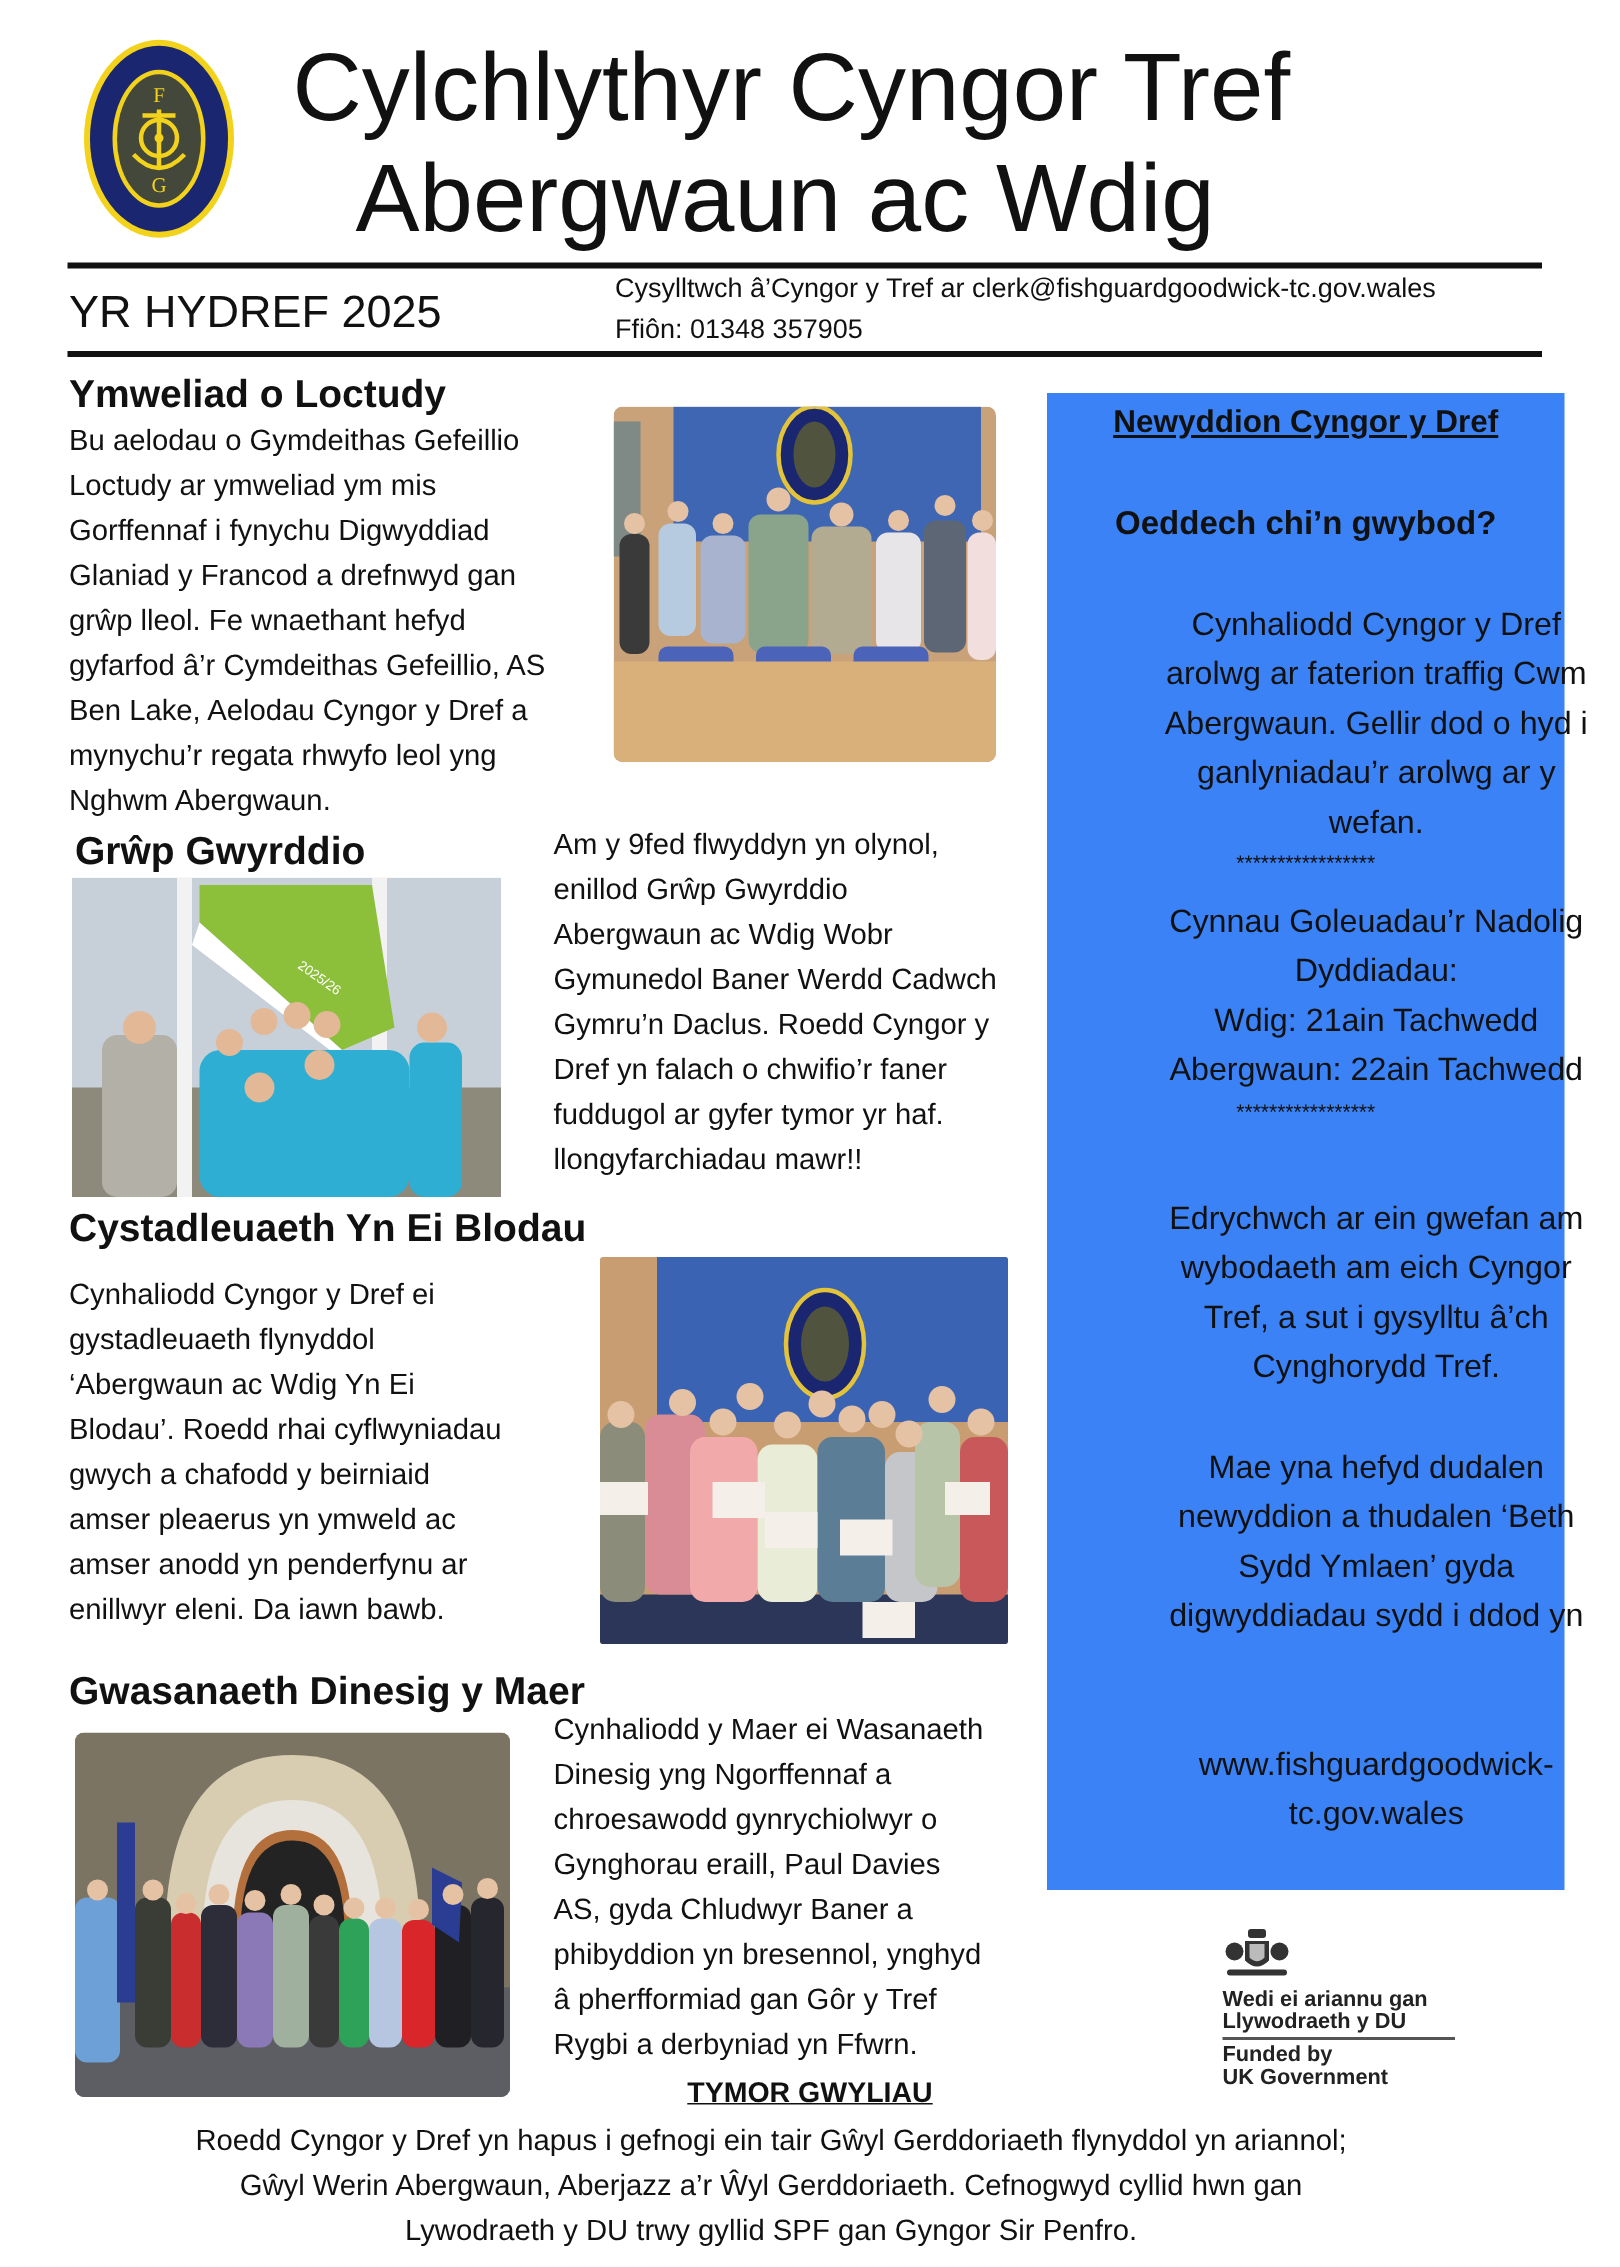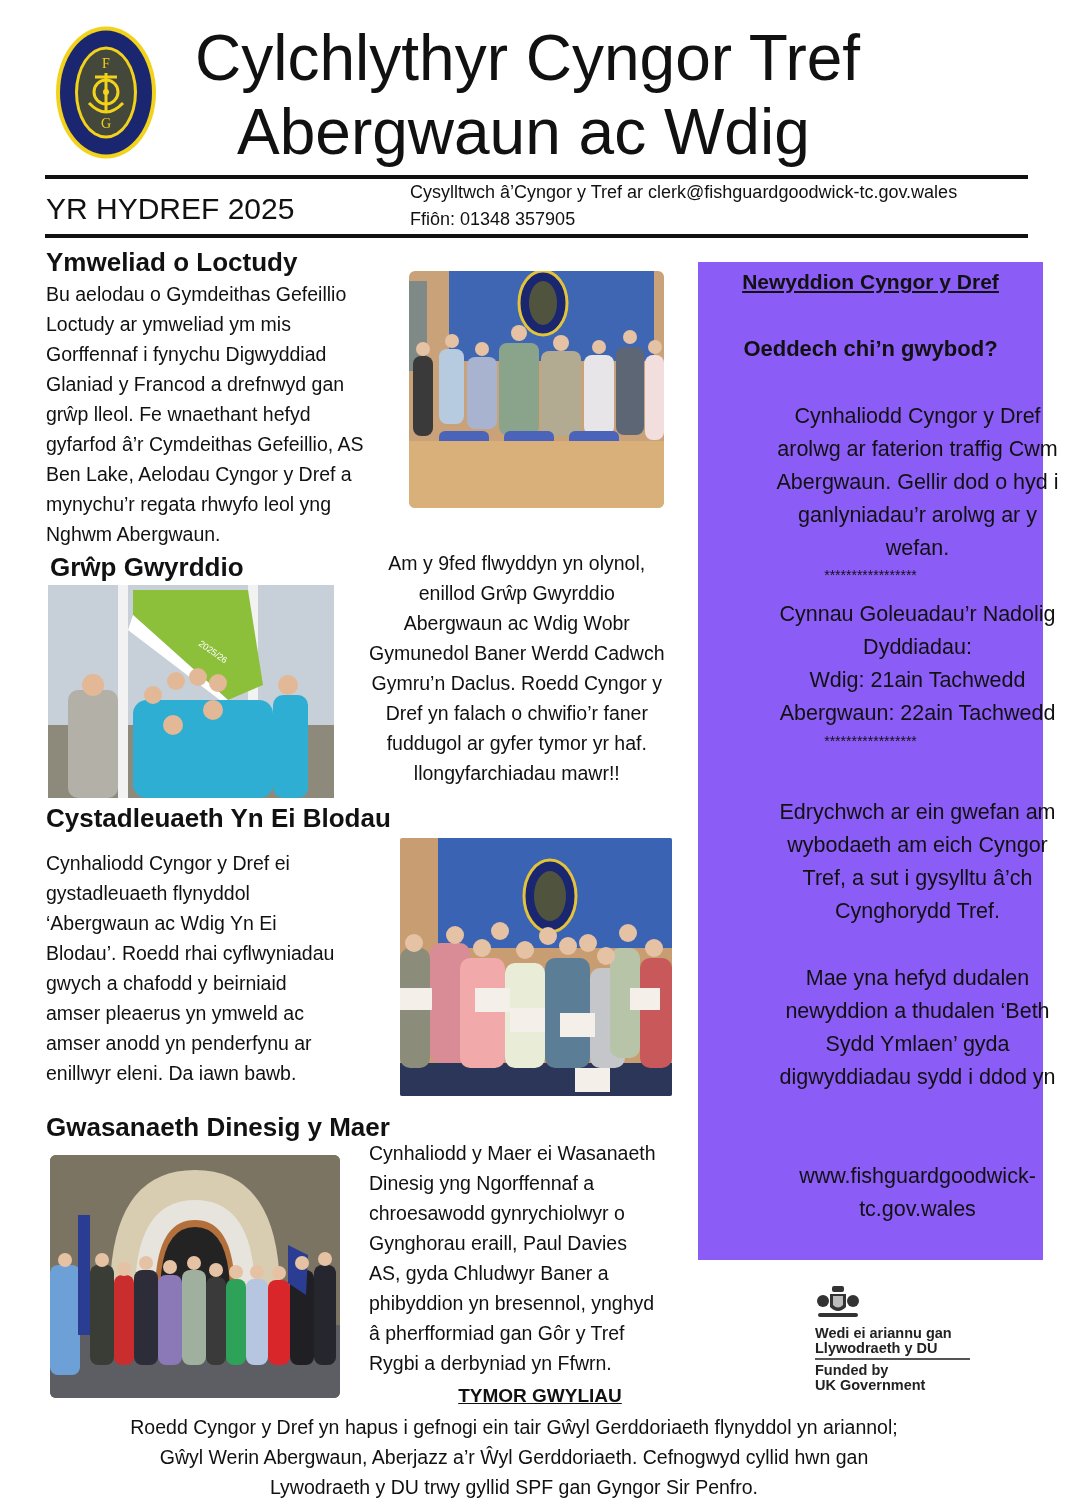--- a/index.html
+++ b/index.html
@@ -21,21 +21,21 @@
   
   .h { position:absolute; font-weight:bold; font-size:26px; line-height:30px; white-space:nowrap; }
   .p { position:absolute; font-size:19.5px; line-height:30px; }
   .p span { display:block; white-space:nowrap; }
 
   
   .photo { position:absolute; border-radius:6px; overflow:hidden; }
   .photo svg { display:block; width:100%; height:100%; }
 
   
-  #newsbox { left:698px; top:262px; width:345px; height:998px; background:#8b5cf6; }
+  #newsbox { left:698px; top:262px; width:345px; height:998px; background:#3b82f6; }
   #newsbox .t { position:absolute; left:0; width:345px; text-align:center; white-space:nowrap; }
   .nb-head { font-weight:bold; font-size:21px; text-decoration:underline; }
   .nb-sub { font-weight:bold; font-size:22px; }
   .nb-body { font-size:21.5px; line-height:33px;margin-left:47px; }
   .nb-stars { font-size:14px; letter-spacing:0px; }
 
   
   #govlogo { left:815px; top:1285px; width:175px; height:110px; }
   .gov-t { position:absolute; font-size:14.5px; line-height:15px; white-space:nowrap; font-weight:bold; color:#222; }
 
@@ -135,21 +135,21 @@
         <circle cx="128" cy="96" r="9" fill="#e2b896"></circle>
       <circle cx="150" cy="92" r="9" fill="#e2b896"></circle>
         <circle cx="170" cy="98" r="9" fill="#e2b896"></circle>
       <circle cx="125" cy="140" r="10" fill="#e2b896"></circle>
         <circle cx="165" cy="125" r="10" fill="#e2b896"></circle>
       <rect x="225" y="110" width="35" height="103" rx="10" fill="#2eaed3"></rect>
       <circle cx="240" cy="100" r="10" fill="#e2b896"></circle>
     </g>
   </svg>
 </div>
-<div class="p" style="left:369px; top:548px;text-align:center;">
+<div class="p" style="left:369px; top:548px;">
   <span>Am y 9fed flwyddyn yn olynol,</span>
   <span>enillod Grŵp Gwyrddio</span>
   <span>Abergwaun ac Wdig Wobr</span>
   <span>Gymunedol Baner Werdd Cadwch</span>
   <span>Gymru’n Daclus. Roedd Cyngor y</span>
   <span>Dref yn falach o chwifio’r faner</span>
   <span>fuddugol ar gyfer tymor yr haf.</span>
   <span>llongyfarchiadau mawr!!</span>
 </div>
 

